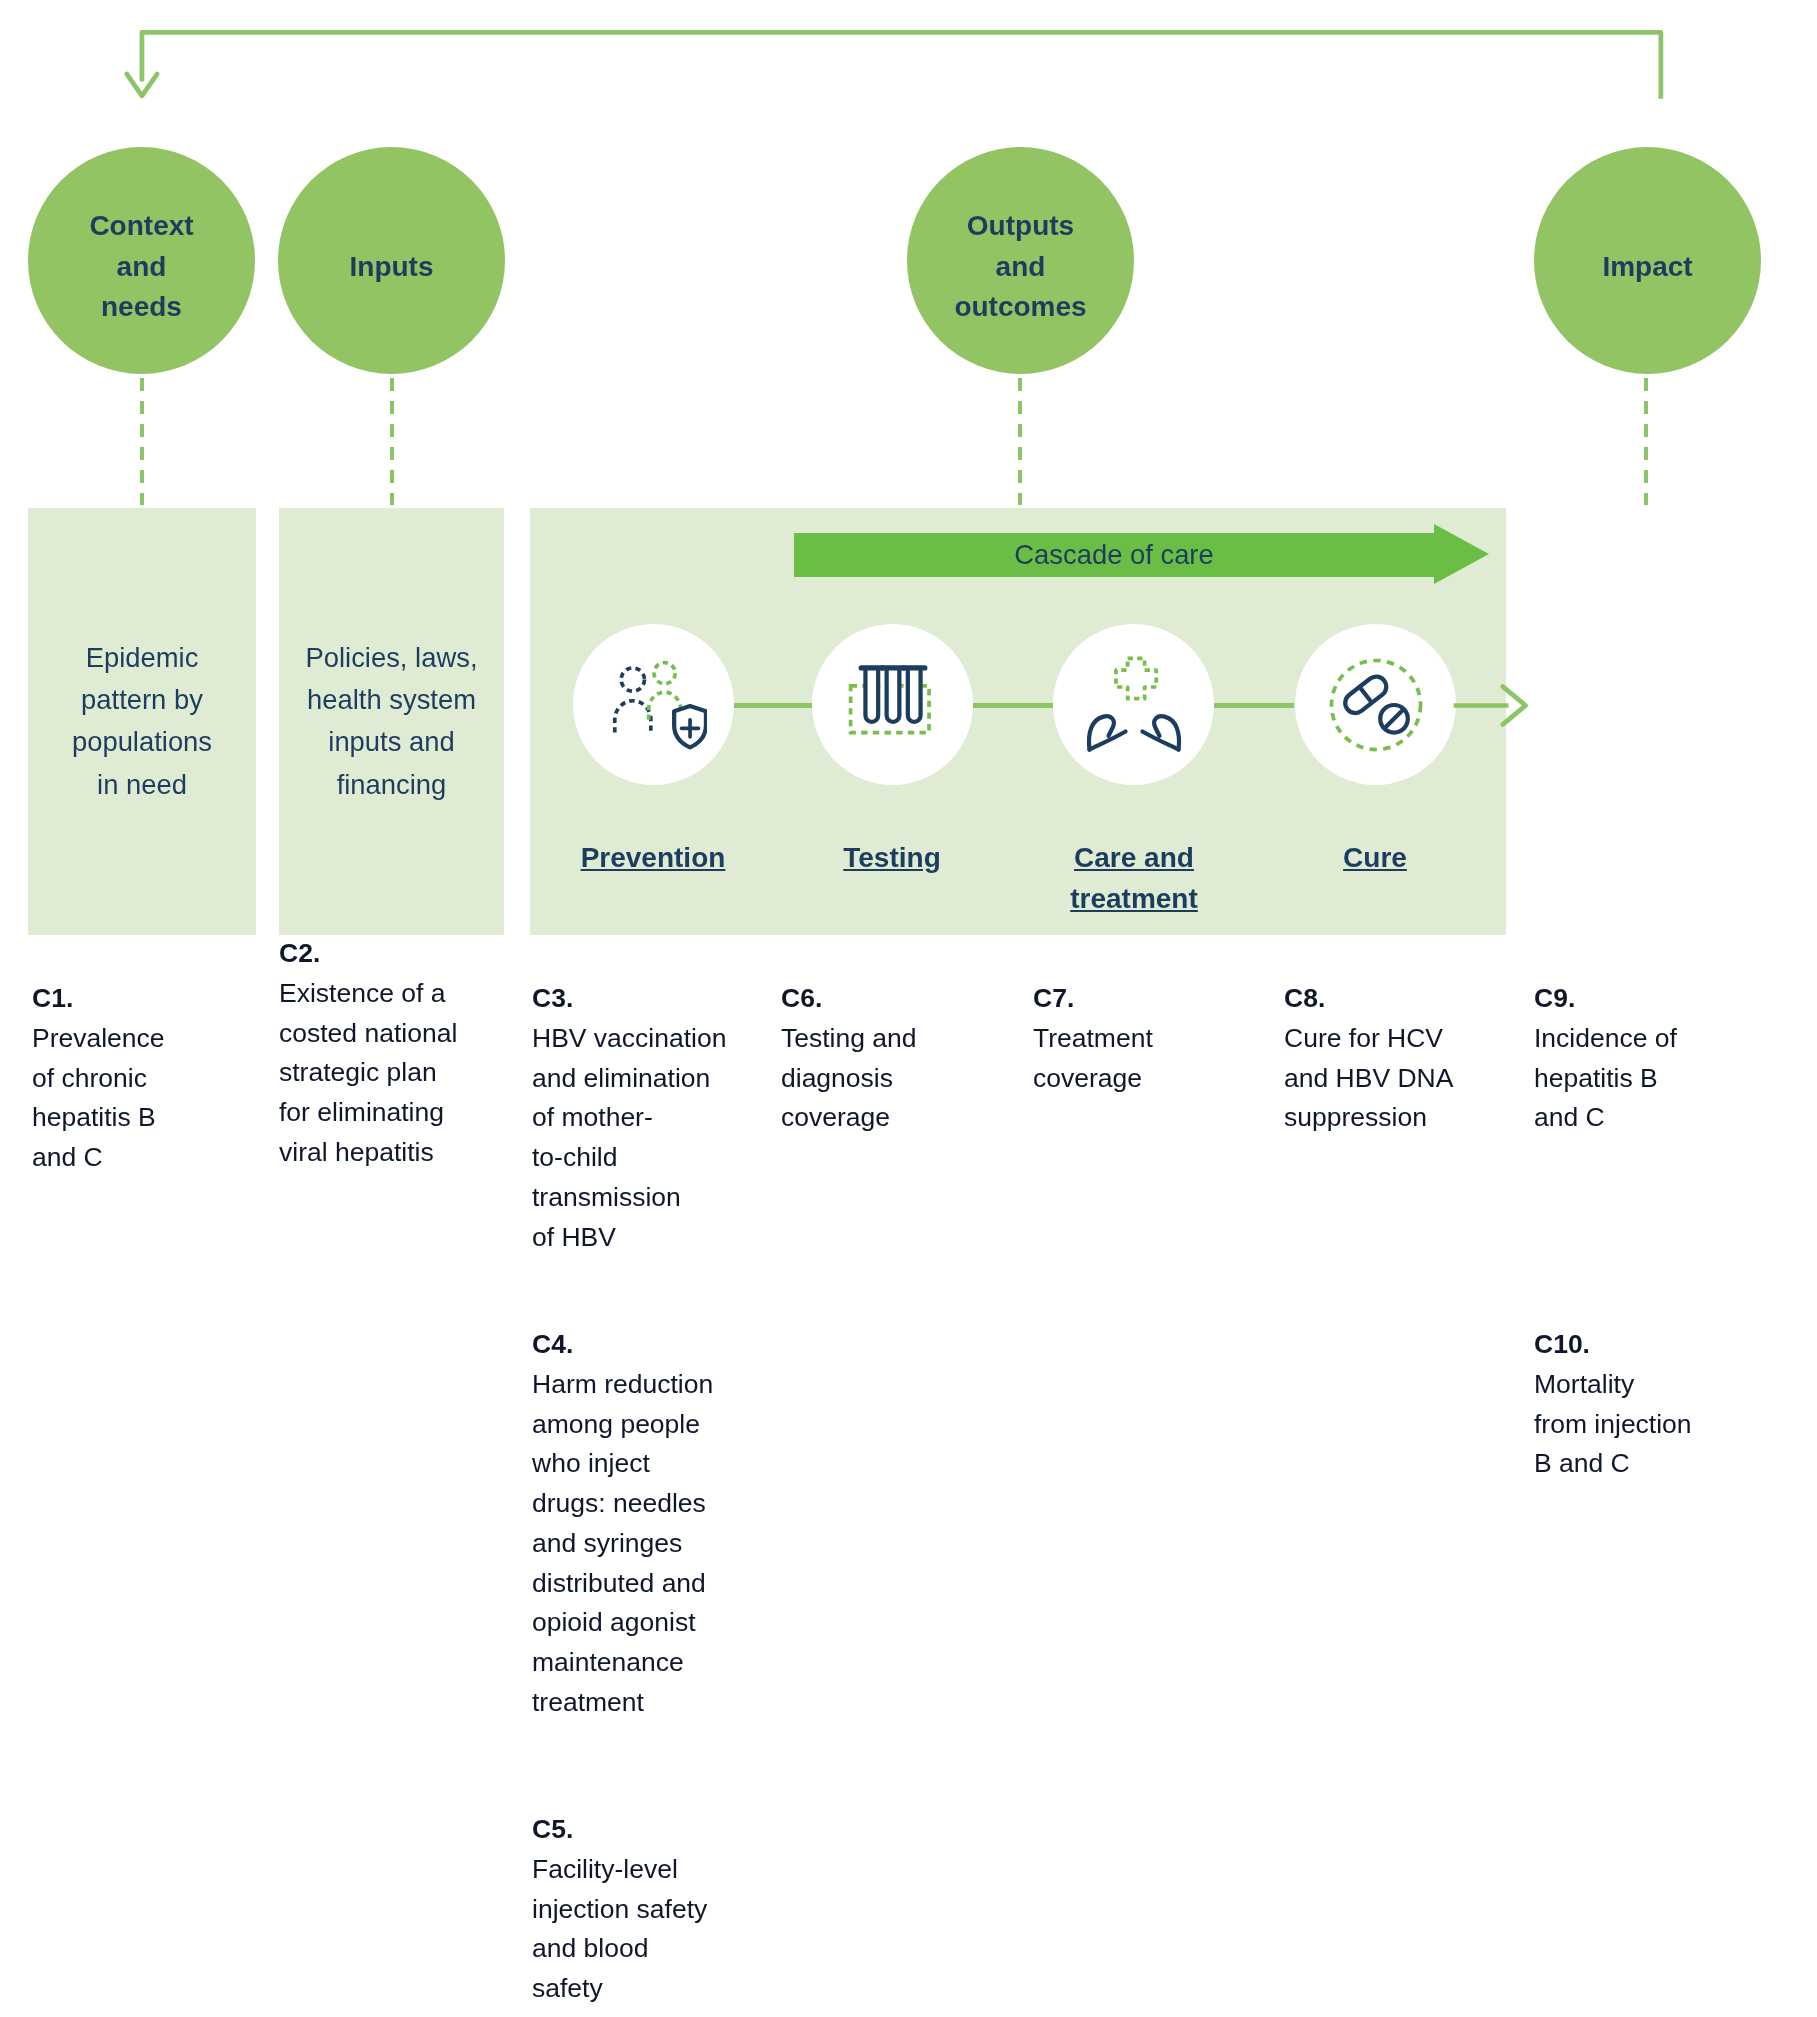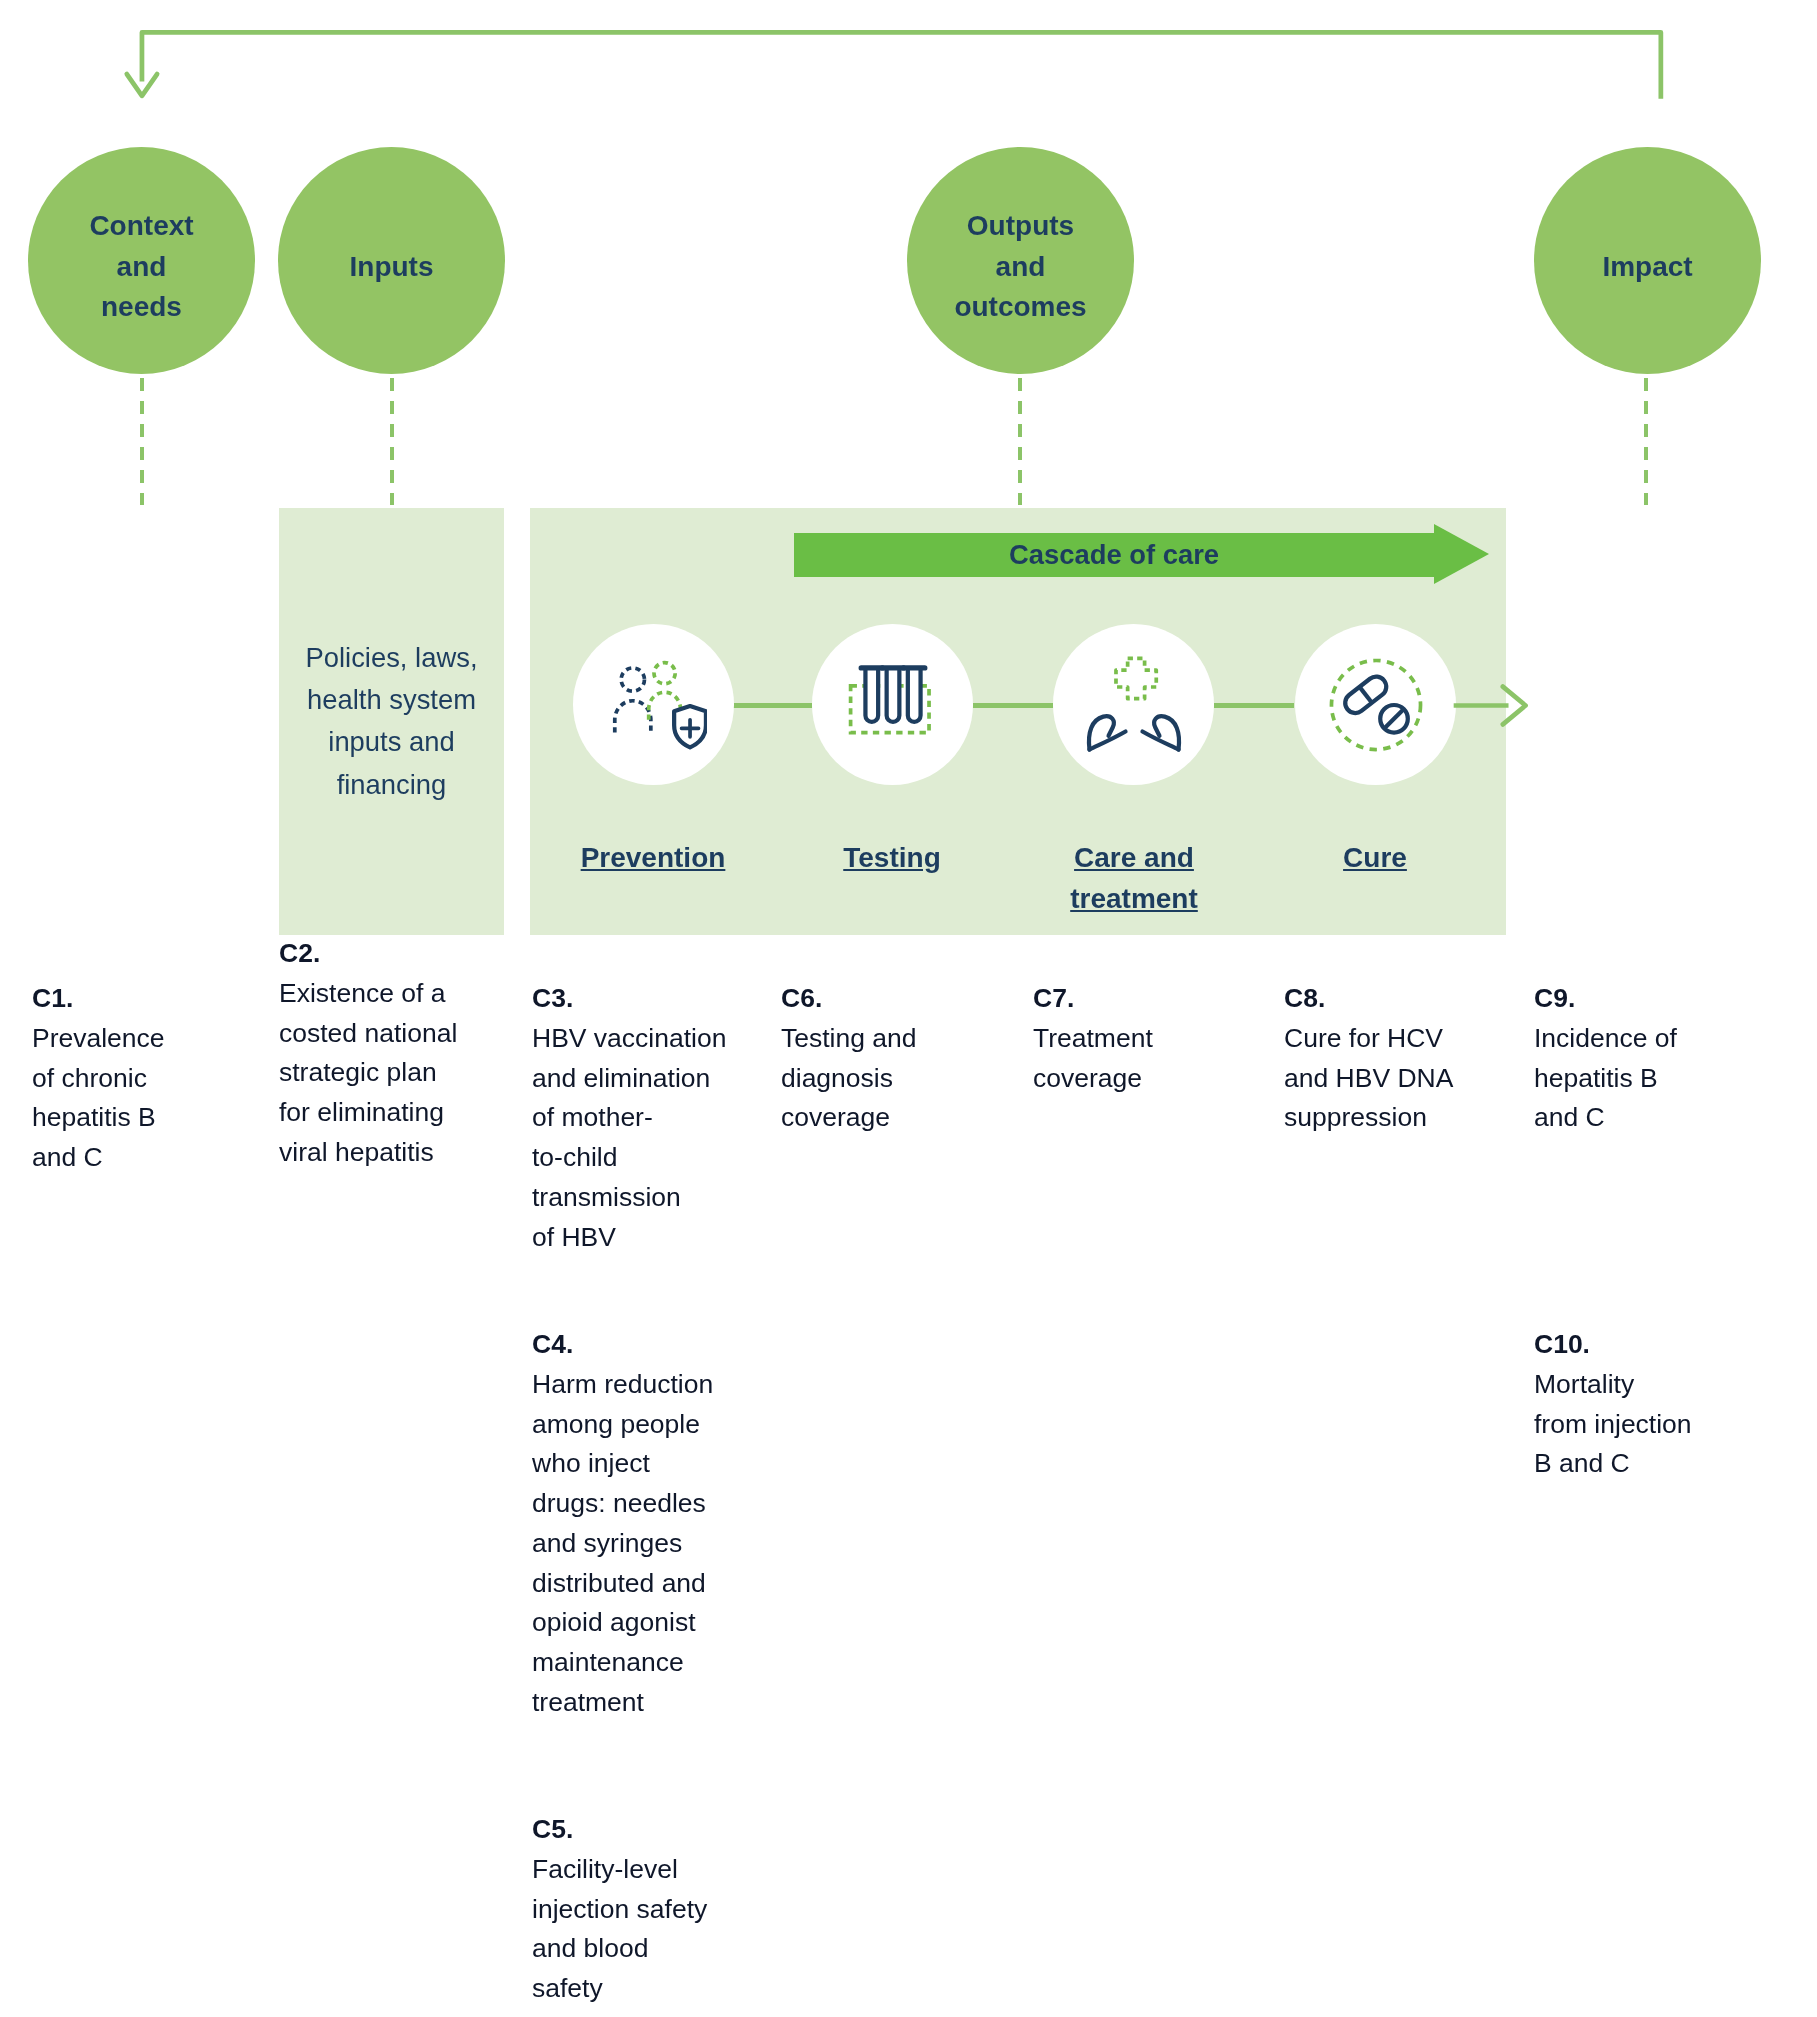--- a/index.html
+++ b/index.html
@@ -72,21 +72,21 @@
     background:#6abe45;
     display:flex; align-items:center; justify-content:center;
   }
   .banner-head {
     position:absolute; left:100%; top:-8.5px;
     width:0; height:0;
     border-top:30px solid transparent;
     border-bottom:30px solid transparent;
     border-left:55px solid #6abe45;
   }
-  .banner-label { font-weight:bold; font-size:27.4px; color:#1d3d5f; }
+  .banner-label { font-weight:normal; font-size:27.4px; color:#1d3d5f; }
 
   
   .step-circle {
     position:absolute; top:116px;
     width:161px; height:161px;
     border-radius:50%;
     background:#ffffff;
     display:flex; align-items:center; justify-content:center;
   }
   .step-connector {
@@ -142,20 +142,26 @@
   </div>
   <div class="stage-circle" style="left:1534px">
     <span class="stage-label">Impact</span>
   </div>
 
   <div class="dash-connector" style="left:140px"></div>
   <div class="dash-connector" style="left:390px"></div>
   <div class="dash-connector" style="left:1018px"></div>
   <div class="dash-connector" style="left:1644px"></div>
 
+  <div class="panel" style="left:28px; width:228px">
+    <div class="panel-text">Epidemic
+pattern by
+populations
+in need</div>
+  </div>
   <div class="panel" style="left:279px; width:225px">
     <div class="panel-text">Policies, laws,
 health system
 inputs and
 financing</div>
   </div>
 
   <div class="panel" style="left:530px; width:976px">
 
     <div class="banner">

